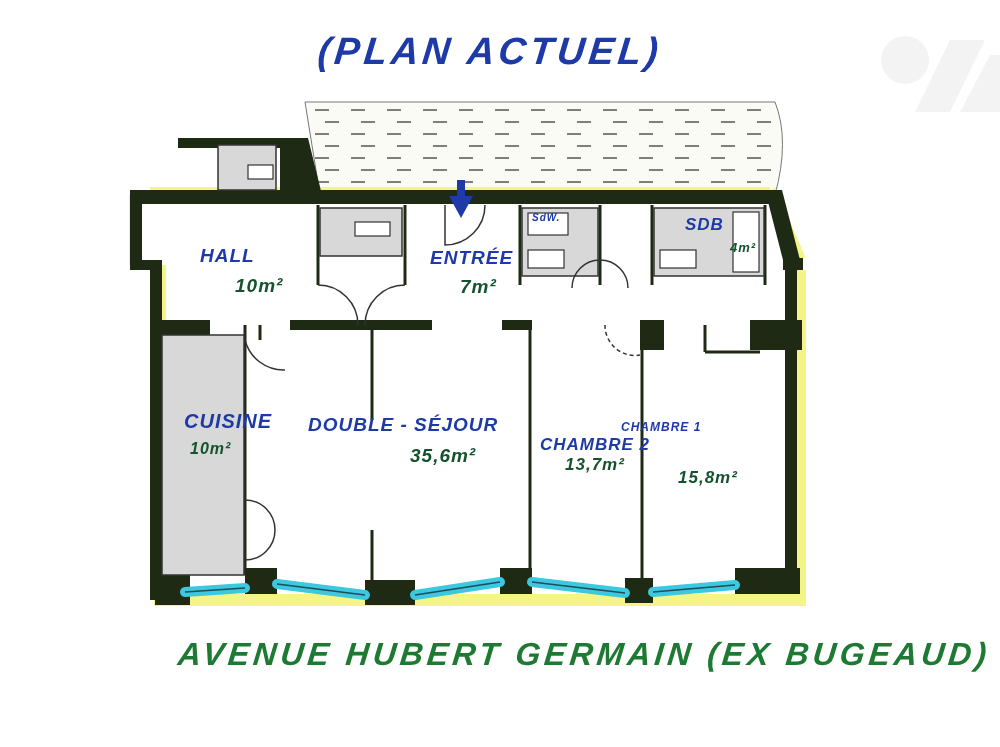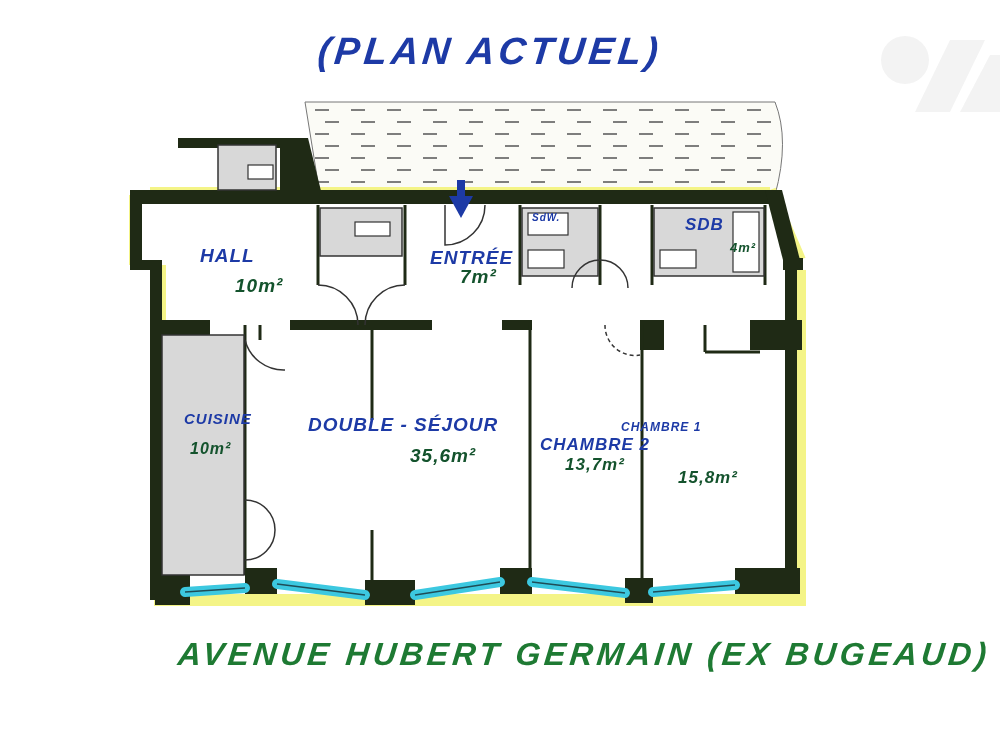--- a/index.html
+++ b/index.html
@@ -122,28 +122,28 @@
     <polygon points="449,196 473,196 461,218"></polygon>
   </g>
 </svg>
 
 <div class="abs title">(PLAN ACTUEL)</div>
 
 <div class="abs room" style="left:200px;top:245px;">HALL</div>
 <div class="abs area" style="left:235px;top:275px;">10m²</div>
 
 <div class="abs room" style="left:430px;top:247px;">ENTRÉE</div>
-<div class="abs area" style="left:460px;top:266px;">7m²</div>
+<div class="abs area" style="left:460px;top:276px;">7m²</div>
 
 <div class="abs room" style="left:532px;top:212px;font-size:10px;">SdW.</div>
 
 <div class="abs room" style="left:685px;top:215px;font-size:17px;">SDB</div>
 <div class="abs area" style="left:730px;top:240px;font-size:13px;">4m²</div>
 
-<div class="abs room" style="left:184px;top:410px;font-size:15px;">CUISINE</div>
+<div class="abs room" style="left:184px;top:410px;font-size:20px;">CUISINE</div>
 <div class="abs area" style="left:190px;top:440px;font-size:16px;">10m²</div>
 
 <div class="abs room" style="left:308px;top:414px;">DOUBLE - SÉJOUR</div>
 <div class="abs area" style="left:410px;top:445px;">35,6m²</div>
 
 <div class="abs room" style="left:540px;top:422px;font-size:17px;margin-top:13px;">CHAMBRE 2</div>
 <div class="abs area" style="left:565px;top:455px;font-size:17px;">13,7m²</div>
 
 <div class="abs room" style="left:621px;top:420px;font-size:12px;">CHAMBRE 1</div>
 <div class="abs area" style="left:678px;top:468px;font-size:17px;">15,8m²</div>

